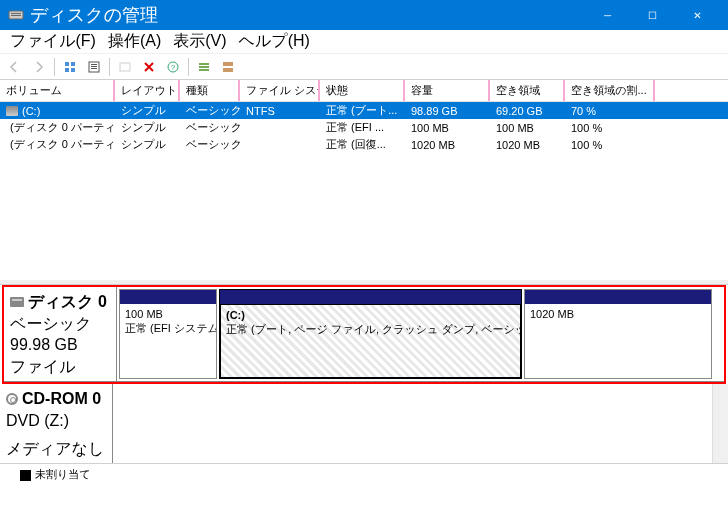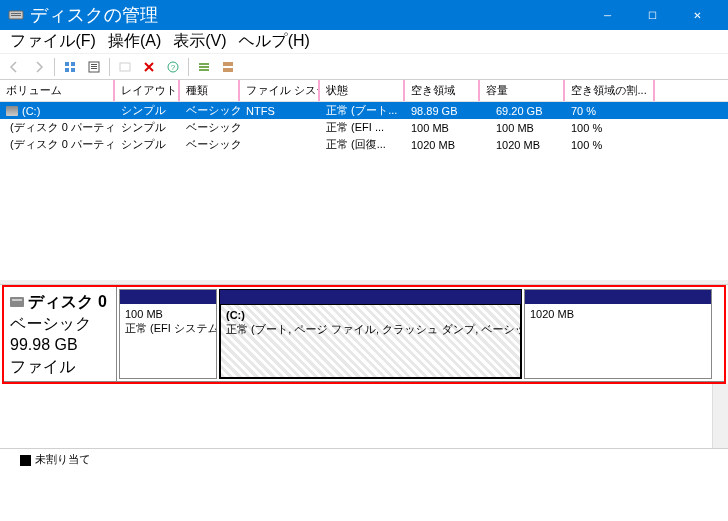--- a/index.html
+++ b/index.html
@@ -133,22 +133,22 @@
     </div>
 </div>
 
 <div class="list-pane">
   <div class="list-header">
     <div class="col c0">ボリューム</div>
     <div class="col c1">レイアウト</div>
     <div class="col c2">種類</div>
     <div class="col c3">ファイル システム</div>
     <div class="col c4">状態</div>
+    <div class="col c5">容量</div>
     <div class="col c6">空き領域</div>
-    <div class="col c5">容量</div>
     <div class="col c7">空き領域の割...</div>
   </div>
   <div class="list-body" id="vol-body">
       <div class="row selected">
         <div class="cell c0">
           <span class="vol-icon"></span>
           <span>(C:)</span>
         </div>
         <div class="cell c1">
           <span>シンプル</span>
@@ -261,20 +261,29 @@
           <div class="part" style="width: 188px;">
             <div class="part-bar"></div>
             <div class="part-body">
               <div>1020 MB</div>
             </div>
           </div>
         </div>
     </div>
   </div>
   <div class="disk-row lower">
+    <div class="disk-info">
+      <div class="dn">
+          <span class="cd-icon"></span>
+          <span>CD-ROM 0</span>
+        </div>
+      <div>DVD (Z:)</div>
+      <div style="height:6px"></div>
+      <div>メディアなし</div>
+    </div>
     <div class="parts-area"></div>
     <div class="scrollbar-v"></div>
   </div>
 </div>
 
 <div class="legend">
   <span><span class="legend-sw sw-black"></span><span>未割り当て</span></span>
 </div>
 
 </body></html>

